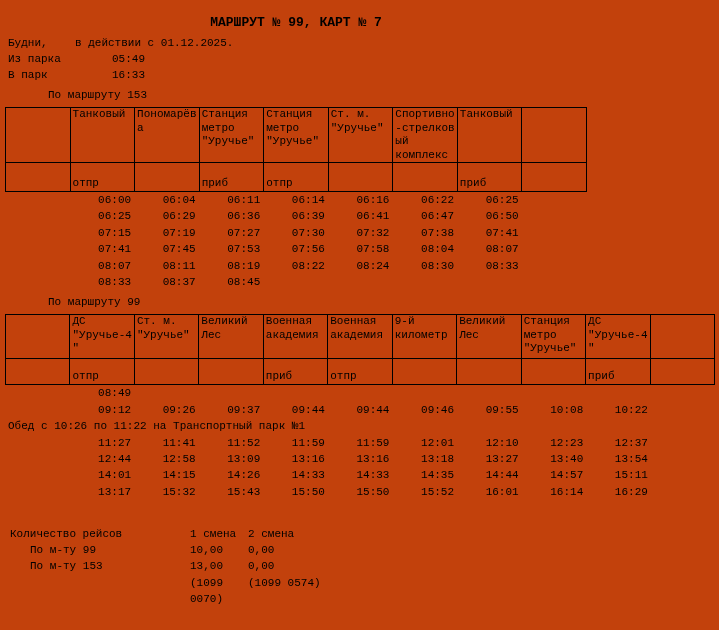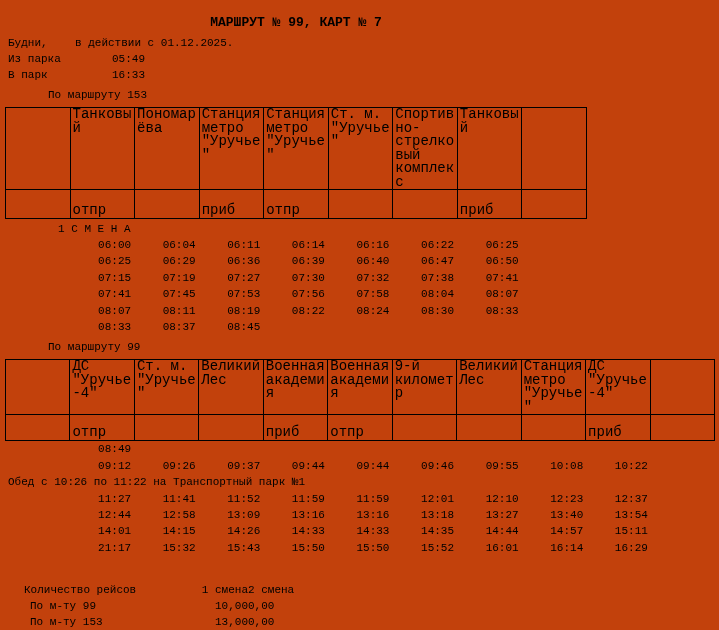--- a/index.html
+++ b/index.html
@@ -26,21 +26,21 @@
   table{
     border-collapse:collapse;
     table-layout:fixed;
     margin-left:5px;
     margin-top:4px;
   }
   #table153{width:582px;}
   #table99{width:710px;}
   td{
     border:1px solid #000;
-    font-size:14px;
+    font-size:11px;
     line-height:13.5px;
     padding:0 2px;
     vertical-align:top;
     overflow-wrap:break-word;
     word-break:break-word;
   }
   td.hdr{height:43px;}
   td.sub{vertical-align:bottom;padding-bottom:1px;}
   #table153 td.sub{height:27px;}
   #table99 td.sub{height:24px;}
@@ -49,23 +49,23 @@
   .time-cell{
     display:inline-block;
     width:64.6px;
     text-align:right;
     padding-right:3px;
     box-sizing:border-box;
   }
   .lunch-note{margin-left:8px;height:16.4px;line-height:16.4px;}
   .summary{margin-top:26px;}
   .srow{display:flex;line-height:16.2px;}
-  .slabel{width:190px;padding-left:24px;box-sizing:border-box;}
+  .slabel{width:190px;padding-left:10px;box-sizing:border-box;}
   .slabel.ind{padding-left:30px;}
-  .sc1{width:58px;text-align:right;}
+  .sc1{width:58px;text-align:left;}
   .sc2{width:125px;}
 </style>
 </head>
 <body>
 
 <div class="page">
 
   <div class="title">МАРШРУТ № 99, КАРТ № 7</div>
 
   <div class="info">
@@ -100,25 +100,24 @@
           <td class="sub">приб</td>
           <td class="sub">отпр</td>
           <td class="sub"></td>
           <td class="sub"></td>
           <td class="sub">приб</td>
           <td class="sub"></td>
         </tr>
       </tbody>
     </table>
 
-  <div class="shift-label">1  С М Е Н А</div>
 
   <div>
       <div class="time-row"><span class="time-cell">06:00</span><span class="time-cell">06:04</span><span class="time-cell">06:11</span><span class="time-cell">06:14</span><span class="time-cell">06:16</span><span class="time-cell">06:22</span><span class="time-cell">06:25</span></div>
-      <div class="time-row"><span class="time-cell">06:25</span><span class="time-cell">06:29</span><span class="time-cell">06:36</span><span class="time-cell">06:39</span><span class="time-cell">06:40</span><span class="time-cell">06:47</span><span class="time-cell">06:50</span></div>
+      <div class="time-row"><span class="time-cell">06:25</span><span class="time-cell">06:29</span><span class="time-cell">06:36</span><span class="time-cell">06:39</span><span class="time-cell">06:41</span><span class="time-cell">06:47</span><span class="time-cell">06:50</span></div>
       <div class="time-row"><span class="time-cell">07:15</span><span class="time-cell">07:19</span><span class="time-cell">07:27</span><span class="time-cell">07:30</span><span class="time-cell">07:32</span><span class="time-cell">07:38</span><span class="time-cell">07:41</span></div>
       <div class="time-row"><span class="time-cell">07:41</span><span class="time-cell">07:45</span><span class="time-cell">07:53</span><span class="time-cell">07:56</span><span class="time-cell">07:58</span><span class="time-cell">08:04</span><span class="time-cell">08:07</span></div>
       <div class="time-row"><span class="time-cell">08:07</span><span class="time-cell">08:11</span><span class="time-cell">08:19</span><span class="time-cell">08:22</span><span class="time-cell">08:24</span><span class="time-cell">08:30</span><span class="time-cell">08:33</span></div>
       <div class="time-row"><span class="time-cell">08:33</span><span class="time-cell">08:37</span><span class="time-cell">08:45</span></div>
     </div>
 
   <div class="section-label">По маршруту 99</div>
 
   <table id="table99">
       <tbody>
@@ -155,21 +154,21 @@
       <div class="time-row"><span class="time-cell">08:49</span></div>
       <div class="time-row"><span class="time-cell">09:12</span><span class="time-cell">09:26</span><span class="time-cell">09:37</span><span class="time-cell">09:44</span><span class="time-cell">09:44</span><span class="time-cell">09:46</span><span class="time-cell">09:55</span><span class="time-cell">10:08</span><span class="time-cell">10:22</span></div>
     </div>
 
   <div class="lunch-note">Обед с 10:26 по 11:22 на Транспортный парк №1</div>
 
   <div>
       <div class="time-row"><span class="time-cell">11:27</span><span class="time-cell">11:41</span><span class="time-cell">11:52</span><span class="time-cell">11:59</span><span class="time-cell">11:59</span><span class="time-cell">12:01</span><span class="time-cell">12:10</span><span class="time-cell">12:23</span><span class="time-cell">12:37</span></div>
       <div class="time-row"><span class="time-cell">12:44</span><span class="time-cell">12:58</span><span class="time-cell">13:09</span><span class="time-cell">13:16</span><span class="time-cell">13:16</span><span class="time-cell">13:18</span><span class="time-cell">13:27</span><span class="time-cell">13:40</span><span class="time-cell">13:54</span></div>
       <div class="time-row"><span class="time-cell">14:01</span><span class="time-cell">14:15</span><span class="time-cell">14:26</span><span class="time-cell">14:33</span><span class="time-cell">14:33</span><span class="time-cell">14:35</span><span class="time-cell">14:44</span><span class="time-cell">14:57</span><span class="time-cell">15:11</span></div>
-      <div class="time-row"><span class="time-cell">21:17</span><span class="time-cell">15:32</span><span class="time-cell">15:43</span><span class="time-cell">15:50</span><span class="time-cell">15:50</span><span class="time-cell">15:52</span><span class="time-cell">16:01</span><span class="time-cell">16:14</span><span class="time-cell">16:29</span></div>
+      <div class="time-row"><span class="time-cell">13:17</span><span class="time-cell">15:32</span><span class="time-cell">15:43</span><span class="time-cell">15:50</span><span class="time-cell">15:50</span><span class="time-cell">15:52</span><span class="time-cell">16:01</span><span class="time-cell">16:14</span><span class="time-cell">16:29</span></div>
     </div>
 
   <div class="summary">
     <div class="srow">
       <span class="slabel">Количество рейсов</span>
       <span class="sc1">1 смена</span>
       <span class="sc2">2 смена</span>
     </div>
     <div class="srow">
       <span class="slabel ind">По м-ту 99</span>

